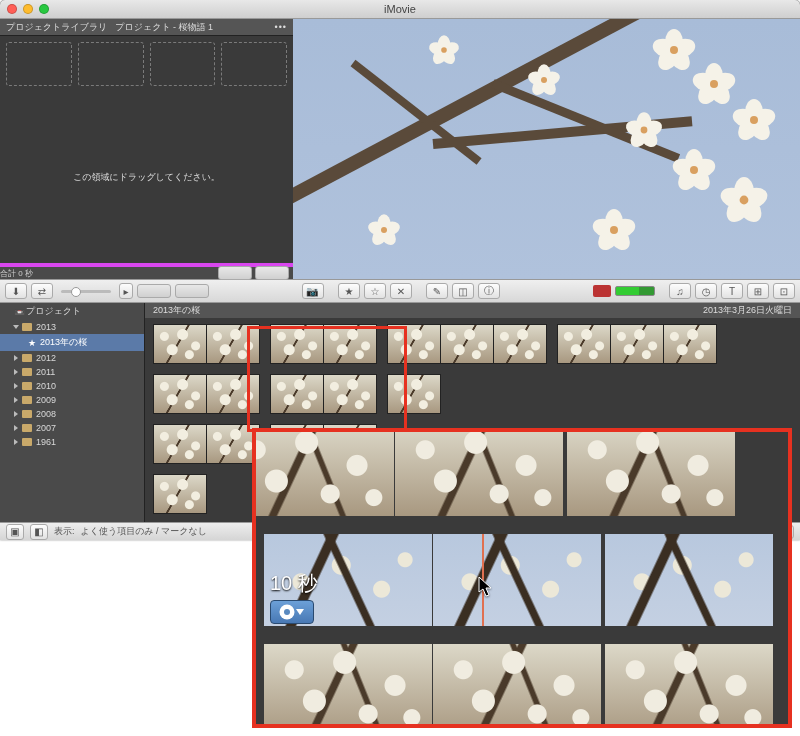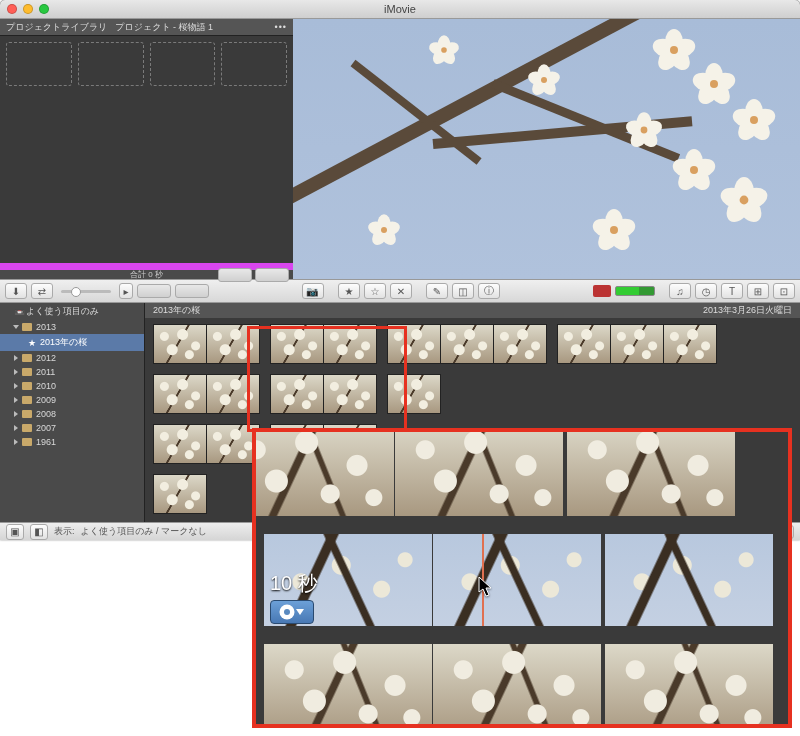--- a/index.html
+++ b/index.html
@@ -9,21 +9,21 @@
   .traffic { position: absolute; left: 7px; top: 4px; display: flex; gap: 6px; }
   .t { width: 10px; height: 10px; border-radius: 50%; border: 0.5px solid rgba(0,0,0,.2); }
   .t.r { background: #ff5f57; } .t.y { background: #febc2e; } .t.g { background: #28c840; }
   .upper { display: flex; height: 260px; }
   .proj-area { width: 293px; background: #3a3a3a; display: flex; flex-direction: column; }
   .proj-head { height: 17px; background: #555; color: #ddd; font-size: 9px; display: flex; align-items: center; padding: 8px 6px; gap: 8px; border-bottom: 1px solid #222; }
   .proj-head .dots { margin-left: auto; letter-spacing: 1px; }
   .slots { display: flex; gap: 6px; padding: 6px; }
   .slot { flex: 1; height: 44px; border: 1.2px dashed #7a7a7a; border-radius: 3px; }
   .proj-msg { flex: 1; display: flex; align-items: center; justify-content: center; text-align: center; color: #ddd; font-size: 9px; padding: 0 20px; line-height: 1.5; }
-  .proj-foot { height: 16px; background: #4a4a4a; color: #ccc; font-size: 8px; display: flex; align-items: center; justify-content: center; position: relative; border-top: 7px solid #d946ef; }
+  .proj-foot { height: 16px; background: #4a4a4a; color: #ccc; font-size: 8px; display: flex; align-items: center; position: relative; border-top: 4px solid #d946ef; }
   .viewer { flex: 1; background: linear-gradient(#a8bcd8,#b0c2dc); position: relative; overflow: hidden; }
   .flower-scene { position: absolute; inset: 0; }
   .branch { position: absolute; background: #5a4a3a; transform-origin: left center; }
   .bloom { position: absolute; width: 42px; height: 42px; }
   .petal { position: absolute; width: 18px; height: 22px; background: #f5f2e8; border-radius: 50% 50% 50% 50% / 60% 60% 40% 40%; left: 12px; top: 0; transform-origin: 50% 100%; }
   .bloom .c { position: absolute; left: 17px; top: 17px; width: 8px; height: 8px; background: #d9a060; border-radius: 50%; }
   .toolbar { height: 24px; background: linear-gradient(#efefef,#d8d8d8); border-top: 1px solid #999; border-bottom: 1px solid #999; display: flex; align-items: center; padding: 0 5px; gap: 4px; }
   .tbtn { width: 22px; height: 16px; background: linear-gradient(#fdfdfd,#e2e2e2); border: 1px solid #aaa; border-radius: 3px; display: flex; align-items: center; justify-content: center; font-size: 10px; color: #555; }
   .slidr { width: 50px; height: 3px; background: #bbb; border-radius: 2px; position: relative; margin: 0 4px; }
   .slidr::after { content: ""; position: absolute; left: 20%; top: -3px; width: 8px; height: 8px; background: #fff; border: 1px solid #999; border-radius: 50%; }
@@ -107,20 +107,21 @@
         <span class="dots">•••</span>
       </div>
       <div class="slots">
         <div class="slot"></div>
         <div class="slot"></div>
         <div class="slot"></div>
         <div class="slot"></div>
       </div>
       <div class="proj-msg">
         <div>
+          <div>この領域にドラッグしてください。</div>
         </div>
       </div>
       <div class="proj-foot">
         <span>合計 0 秒</span>
         <div style="position:absolute;right:4px;display:flex;gap:3px">
           <div class="pill"></div>
           <div class="pill"></div>
         </div>
       </div>
     </div>
@@ -241,21 +242,21 @@
     <div class="tbtn">◷</div>
     <div class="tbtn">T</div>
     <div class="tbtn">⊞</div>
     <div class="tbtn">⊡</div>
   </div>
 
   <div class="lower">
     <div class="sidebar">
       <div class="sb-row">
           <span style="width:8px">📼</span>
-          <span>よく使う項目のみ</span>
+          <span>プロジェクト</span>
         </div>
       <div class="sb-row">
           <span class="tri d"></span>
           <span class="fld"></span>
           <span>2013</span>
         </div>
       <div class="sb-row sel" style="padding-left:28px">★ <span>2013年の桜</span></div>
       <div class="sb-row">
           <span class="tri"></span>
           <span class="fld"></span>

